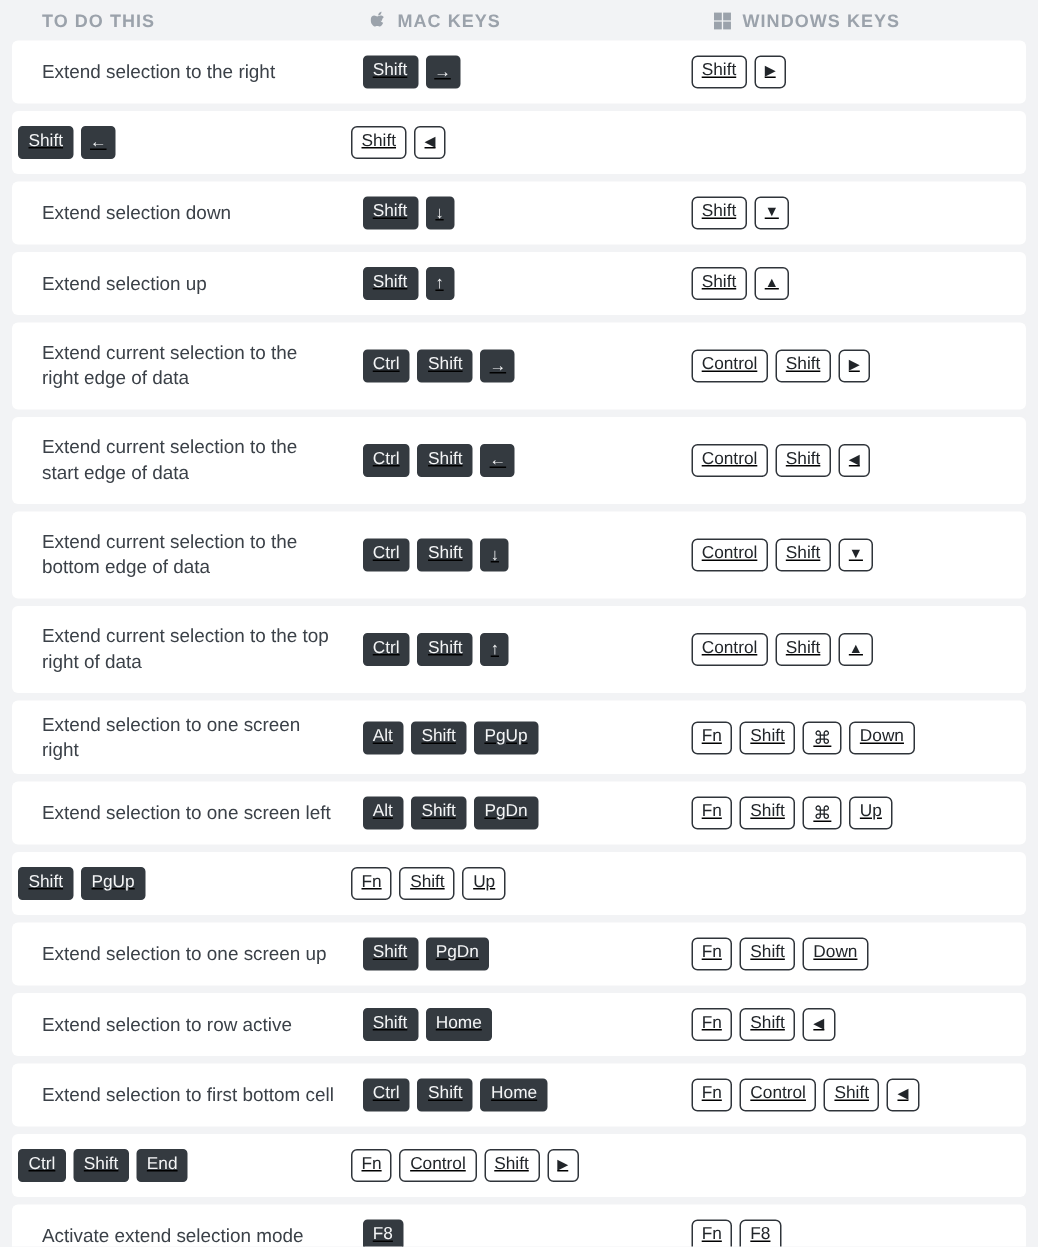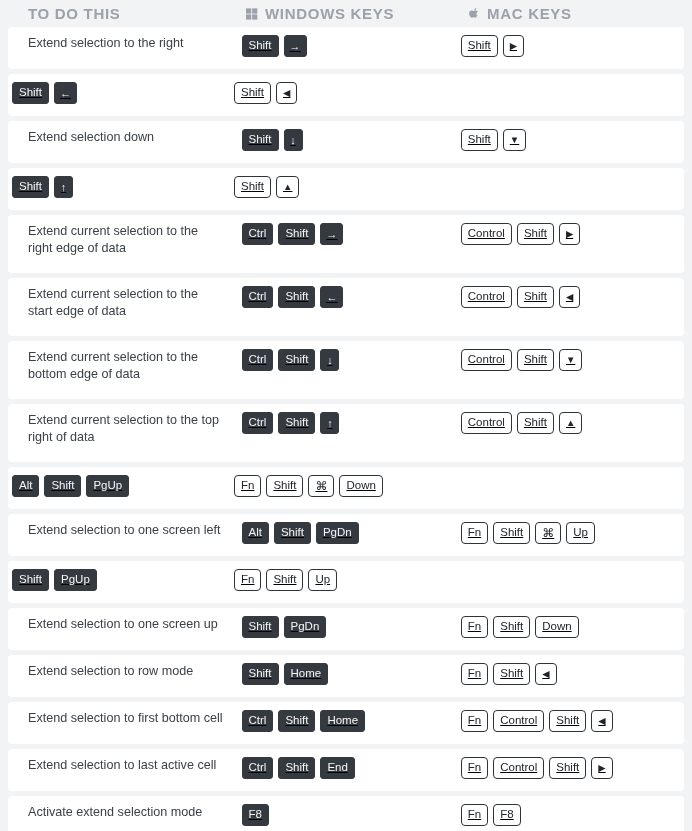--- a/index.html
+++ b/index.html
@@ -19,21 +19,21 @@
   }
   
   .thead {
     display: flex;
     align-items: center;
     height: 27px;
     padding: 0 0 0 0;
     box-sizing: border-box;
   }
   .th {
-    font-size: 15px;
+    font-size: 12px;
     letter-spacing: 0.7px;
     color: #9ba2ab;
     font-weight: bold;
     text-transform: uppercase;
     display: flex;
     align-items: center;
     box-sizing: border-box;
   }
   .th-desc  { width: 240px; padding-left: 28px; }
   .th-win   { width: 222px; padding-left: 6px; }
@@ -45,21 +45,21 @@
     justify-content: center;
     margin-right: 7px;
     width: 12px;
     height: 13px;
   }
   .hicon svg { display: block; }
 
   
   .row {
     display: flex;
-    align-items: flex-start;
+    align-items: center;
     background: #ffffff;
     border-radius: 4px;
     margin: 0 8px 5px 8px;
     min-height: 42px;
     box-sizing: border-box;
   }
   .row.tall { min-height: 58px; }
 
   .cell-desc {
     width: 232px;
@@ -112,41 +112,41 @@
   .key.cmd { font-size: 12px; }
 </style>
 </head>
 <body>
 
 <div class="table">
 
   <div class="thead">
     <div class="th th-desc">
       <span>TO DO THIS</span>
+    </div>
+    <div class="th th-mac">
+      <span class="hicon">
+        <svg width="11" height="13" viewBox="0 0 22 26" aria-hidden="true">
+          <path fill="#9ba2ab" d="M15.3 13.6c0-3 2.4-4.4 2.5-4.5-1.4-2-3.5-2.3-4.2-2.3-1.9-.2-3.6 1.1-4.6 1.1-.9 0-2.4-1.1-4-1.1C2.6 6.8.2 8.7.2 12.5c0 2.3.9 4.7 2 6.2 1 1.4 1.9 2.6 3.3 2.6 1.3 0 1.8-.8 3.5-.8 1.7 0 2.1.8 3.5.8 1.4 0 2.3-1.3 3.2-2.6.6-.9 1-1.8 1.2-2.3-2.9-1.1-3.6-3.4-3.6-2.8z"></path>
+          <path fill="#9ba2ab" d="M13.6 5.1c.7-.9 1.2-2.1 1.1-3.3-1.1.05-2.4.75-3.2 1.65-.7.8-1.3 2-1.1 3.2 1.2.1 2.5-.6 3.2-1.55z"></path>
+        </svg>
+      </span>
+      <span>MAC KEYS</span>
     </div>
     <div class="th th-win">
       <span class="hicon">
         <svg width="12" height="12" viewBox="0 0 12 12" aria-hidden="true">
           <rect x="0" y="0.4" width="5.2" height="5.2" fill="#9ba2ab"></rect>
           <rect x="6.1" y="0.4" width="5.2" height="5.2" fill="#9ba2ab"></rect>
           <rect x="0" y="6.4" width="5.2" height="5.2" fill="#9ba2ab"></rect>
           <rect x="6.1" y="6.4" width="5.2" height="5.2" fill="#9ba2ab"></rect>
         </svg>
       </span>
       <span>WINDOWS KEYS</span>
     </div>
-    <div class="th th-mac">
-      <span class="hicon">
-        <svg width="11" height="13" viewBox="0 0 22 26" aria-hidden="true">
-          <path fill="#9ba2ab" d="M15.3 13.6c0-3 2.4-4.4 2.5-4.5-1.4-2-3.5-2.3-4.2-2.3-1.9-.2-3.6 1.1-4.6 1.1-.9 0-2.4-1.1-4-1.1C2.6 6.8.2 8.7.2 12.5c0 2.3.9 4.7 2 6.2 1 1.4 1.9 2.6 3.3 2.6 1.3 0 1.8-.8 3.5-.8 1.7 0 2.1.8 3.5.8 1.4 0 2.3-1.3 3.2-2.6.6-.9 1-1.8 1.2-2.3-2.9-1.1-3.6-3.4-3.6-2.8z"></path>
-          <path fill="#9ba2ab" d="M13.6 5.1c.7-.9 1.2-2.1 1.1-3.3-1.1.05-2.4.75-3.2 1.65-.7.8-1.3 2-1.1 3.2 1.2.1 2.5-.6 3.2-1.55z"></path>
-        </svg>
-      </span>
-      <span>MAC KEYS</span>
-    </div>
   </div>
 
   <div id="rows-container">
       <div class="row">
         <div class="cell-desc">Extend selection to the right</div>
         <div class="cell-keys">
           <span class="key win">Shift</span>
           <span class="key win arrow">→</span>
         </div>
         <div class="cell-keys mac">
@@ -169,20 +169,21 @@
         <div class="cell-keys">
           <span class="key win">Shift</span>
           <span class="key win arrow">↓</span>
         </div>
         <div class="cell-keys mac">
           <span class="key mac">Shift</span>
           <span class="key mac arrow">▼</span>
         </div>
       </div>
       <div class="row">
+        <div class="cell-desc">Extend selection up</div>
         <div class="cell-keys">
           <span class="key win">Shift</span>
           <span class="key win arrow">↑</span>
         </div>
         <div class="cell-keys mac">
           <span class="key mac">Shift</span>
           <span class="key mac arrow">▲</span>
         </div>
       </div>
       <div class="row tall">
@@ -231,20 +232,21 @@
           <span class="key win">Shift</span>
           <span class="key win arrow">↑</span>
         </div>
         <div class="cell-keys mac">
           <span class="key mac">Control</span>
           <span class="key mac">Shift</span>
           <span class="key mac arrow">▲</span>
         </div>
       </div>
       <div class="row">
+        <div class="cell-desc">Extend selection to one screen right</div>
         <div class="cell-keys">
           <span class="key win">Alt</span>
           <span class="key win">Shift</span>
           <span class="key win">PgUp</span>
         </div>
         <div class="cell-keys mac">
           <span class="key mac">Fn</span>
           <span class="key mac">Shift</span>
           <span class="key mac cmd">⌘</span>
           <span class="key mac">Down</span>
@@ -281,21 +283,21 @@
           <span class="key win">Shift</span>
           <span class="key win">PgDn</span>
         </div>
         <div class="cell-keys mac">
           <span class="key mac">Fn</span>
           <span class="key mac">Shift</span>
           <span class="key mac">Down</span>
         </div>
       </div>
       <div class="row">
-        <div class="cell-desc">Extend selection to row mode</div>
+        <div class="cell-desc">Extend selection to row active</div>
         <div class="cell-keys">
           <span class="key win">Shift</span>
           <span class="key win">Home</span>
         </div>
         <div class="cell-keys mac">
           <span class="key mac">Fn</span>
           <span class="key mac">Shift</span>
           <span class="key mac arrow">◀</span>
         </div>
       </div>
@@ -307,21 +309,20 @@
           <span class="key win">Home</span>
         </div>
         <div class="cell-keys mac">
           <span class="key mac">Fn</span>
           <span class="key mac">Control</span>
           <span class="key mac">Shift</span>
           <span class="key mac arrow">◀</span>
         </div>
       </div>
       <div class="row">
-        <div class="cell-desc">Extend selection to last active cell</div>
         <div class="cell-keys">
           <span class="key win">Ctrl</span>
           <span class="key win">Shift</span>
           <span class="key win">End</span>
         </div>
         <div class="cell-keys mac">
           <span class="key mac">Fn</span>
           <span class="key mac">Control</span>
           <span class="key mac">Shift</span>
           <span class="key mac arrow">▶</span>

